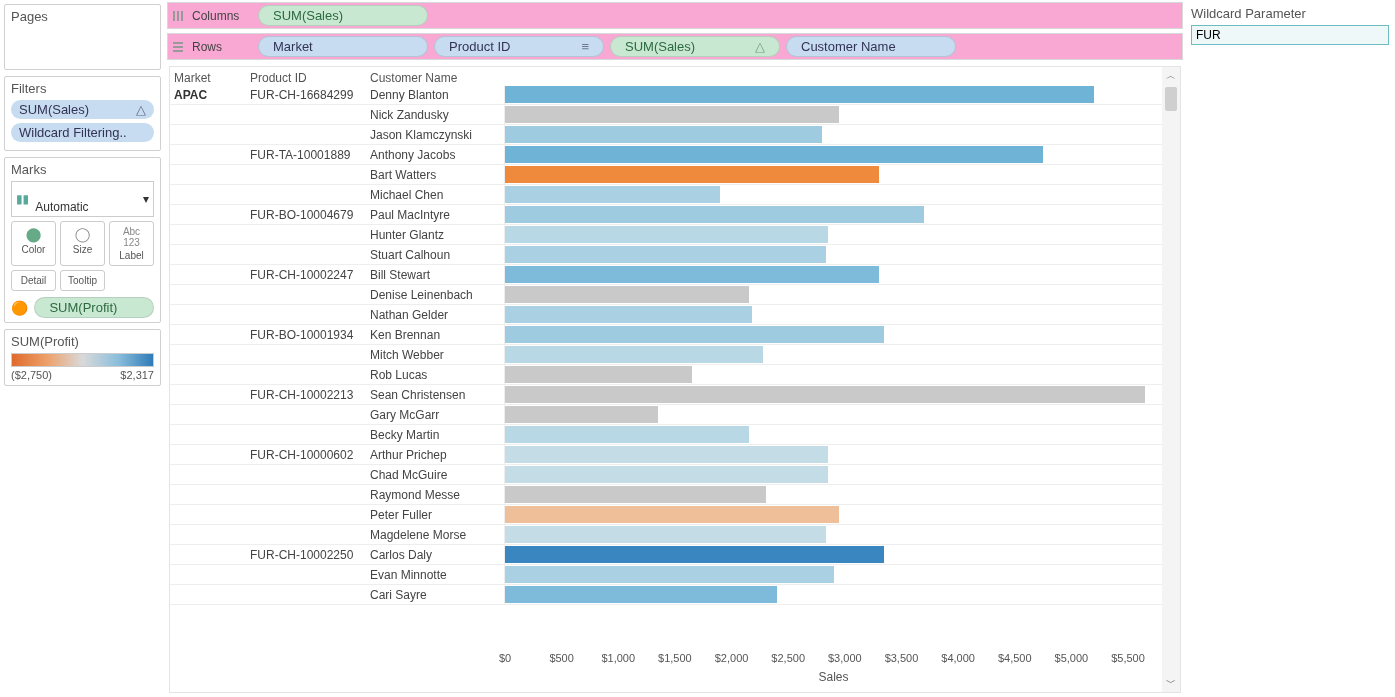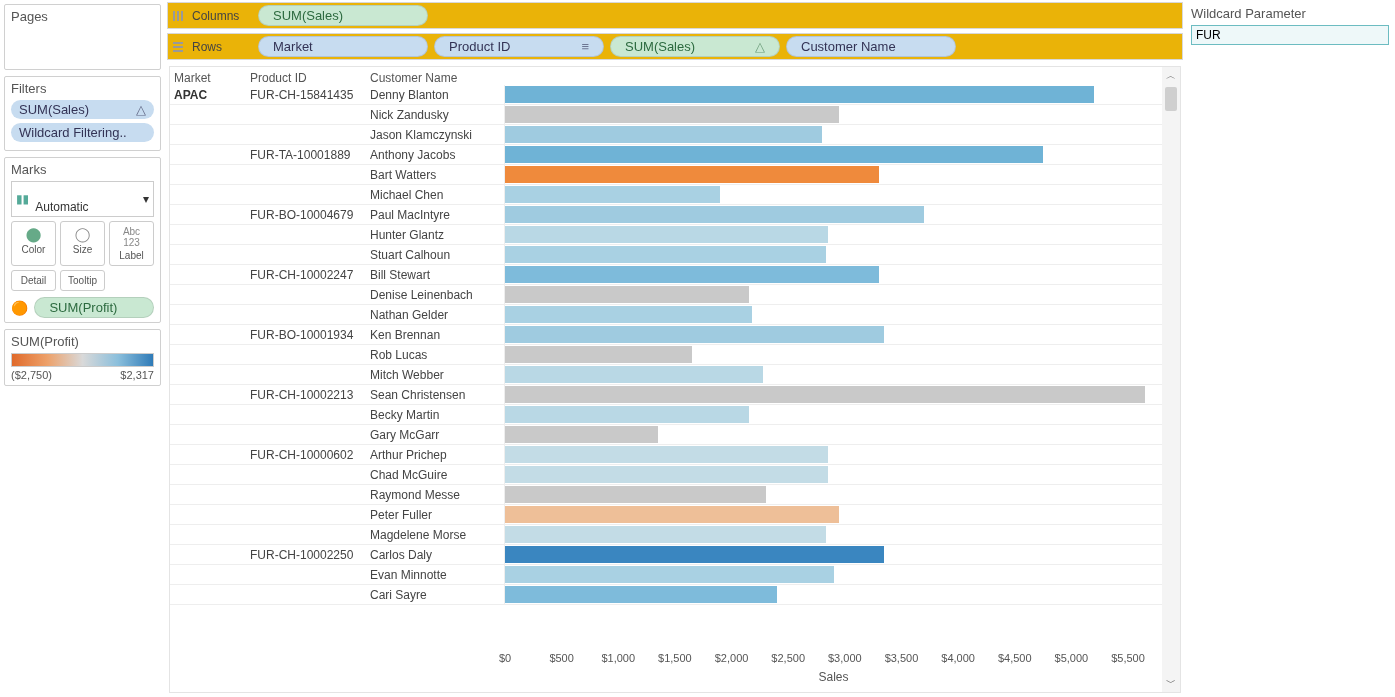--- a/index.html
+++ b/index.html
@@ -6,21 +6,21 @@
 body { background: #fff; font-size: 12px; color: #333; width: 1395px; height: 697px; overflow: hidden; }
 
 .app { display: flex; width: 100%; height: 100%; }
 .left-col { width: 165px; display: flex; flex-direction: column; gap: 6px; padding: 4px; }
 .main-col { flex: 1; display: flex; flex-direction: column; }
 .right-col { width: 210px; padding: 6px; }
 
 .card { border: 1px solid #d0d0d0; background: #fff; border-radius: 2px; padding: 4px 6px; }
 .card-title { font-size: 13px; color: #555; margin-bottom: 4px; }
 
-.pill-row { display: flex; align-items: center; gap: 6px; padding: 2px 4px; border: 1px solid #d8d8d8; margin: 2px; background: #eab308; }
+.pill-row { display: flex; align-items: center; gap: 6px; padding: 2px 4px; border: 1px solid #d8d8d8; margin: 2px; background: #f9a8d4; }
 .pill-row-icon { width: 14px; display:inline-flex; gap:2px;}
 .pill-row-label { width: 60px; font-size: 12px; color: #444; }
 
 .pill { border-radius: 14px; padding: 2px 14px; font-size: 13px; display: inline-flex; align-items: center; gap: 4px; border: 1px solid rgba(0,0,0,0.1); white-space: nowrap; }
 .pill.green { background: #c1e6cc; color: #2a5; color:#2c6; color:#2a6644;}
 .pill.green { background:#c9e8d2; color:#2c6a3f;}
 .pill.blue { background: #c7dcf0; color: #335; }
 .pill.wide { min-width: 170px; }
 
 .pill .sort-icon { margin-left:auto; opacity:0.6;}
@@ -169,21 +169,21 @@
       <div class="viz-body">
         <div class="viz-header">
           <div class="hcol market">Market</div>
           <div class="hcol product">Product ID</div>
           <div class="hcol customer">Customer Name</div>
         </div>
         <div class="rows-area">
           <div class="rows-scroll" id="rows-scroll">
               <div class="data-row">
                 <div class="cell market">APAC</div>
-                <div class="cell product">FUR-CH-15841435</div>
+                <div class="cell product">FUR-CH-16684299</div>
                 <div class="cell customer">Denny Blanton</div>
                 <div class="cell bar">
                   <div class="bar-rect" style="width: 89.6552%; background: rgb(111, 179, 214);"></div>
                 </div>
               </div>
               <div class="data-row">
                 <div class="cell market"></div>
                 <div class="cell product"></div>
                 <div class="cell customer">Nick Zandusky</div>
                 <div class="cell bar">
@@ -274,55 +274,55 @@
                 <div class="cell market"></div>
                 <div class="cell product">FUR-BO-10001934</div>
                 <div class="cell customer">Ken Brennan</div>
                 <div class="cell bar">
                   <div class="bar-rect" style="width: 57.7586%; background: rgb(159, 203, 224);"></div>
                 </div>
               </div>
               <div class="data-row">
                 <div class="cell market"></div>
                 <div class="cell product"></div>
+                <div class="cell customer">Mitch Webber</div>
+                <div class="cell bar">
+                  <div class="bar-rect" style="width: 39.3103%; background: rgb(185, 216, 229);"></div>
+                </div>
+              </div>
+              <div class="data-row">
+                <div class="cell market"></div>
+                <div class="cell product"></div>
                 <div class="cell customer">Rob Lucas</div>
                 <div class="cell bar">
                   <div class="bar-rect" style="width: 28.4483%; background: rgb(201, 201, 201);"></div>
-                </div>
-              </div>
-              <div class="data-row">
-                <div class="cell market"></div>
-                <div class="cell product"></div>
-                <div class="cell customer">Mitch Webber</div>
-                <div class="cell bar">
-                  <div class="bar-rect" style="width: 39.3103%; background: rgb(185, 216, 229);"></div>
                 </div>
               </div>
               <div class="data-row">
                 <div class="cell market"></div>
                 <div class="cell product">FUR-CH-10002213</div>
                 <div class="cell customer">Sean Christensen</div>
                 <div class="cell bar">
                   <div class="bar-rect" style="width: 97.4138%; background: rgb(201, 201, 201);"></div>
                 </div>
               </div>
               <div class="data-row">
                 <div class="cell market"></div>
                 <div class="cell product"></div>
+                <div class="cell customer">Gary McGarr</div>
+                <div class="cell bar">
+                  <div class="bar-rect" style="width: 23.2759%; background: rgb(201, 201, 201);"></div>
+                </div>
+              </div>
+              <div class="data-row">
+                <div class="cell market"></div>
+                <div class="cell product"></div>
                 <div class="cell customer">Becky Martin</div>
                 <div class="cell bar">
                   <div class="bar-rect" style="width: 37.069%; background: rgb(185, 216, 229);"></div>
-                </div>
-              </div>
-              <div class="data-row">
-                <div class="cell market"></div>
-                <div class="cell product"></div>
-                <div class="cell customer">Gary McGarr</div>
-                <div class="cell bar">
-                  <div class="bar-rect" style="width: 23.2759%; background: rgb(201, 201, 201);"></div>
                 </div>
               </div>
               <div class="data-row">
                 <div class="cell market"></div>
                 <div class="cell product">FUR-CH-10000602</div>
                 <div class="cell customer">Arthur Prichep</div>
                 <div class="cell bar">
                   <div class="bar-rect" style="width: 49.1379%; background: rgb(195, 220, 230);"></div>
                 </div>
               </div>

